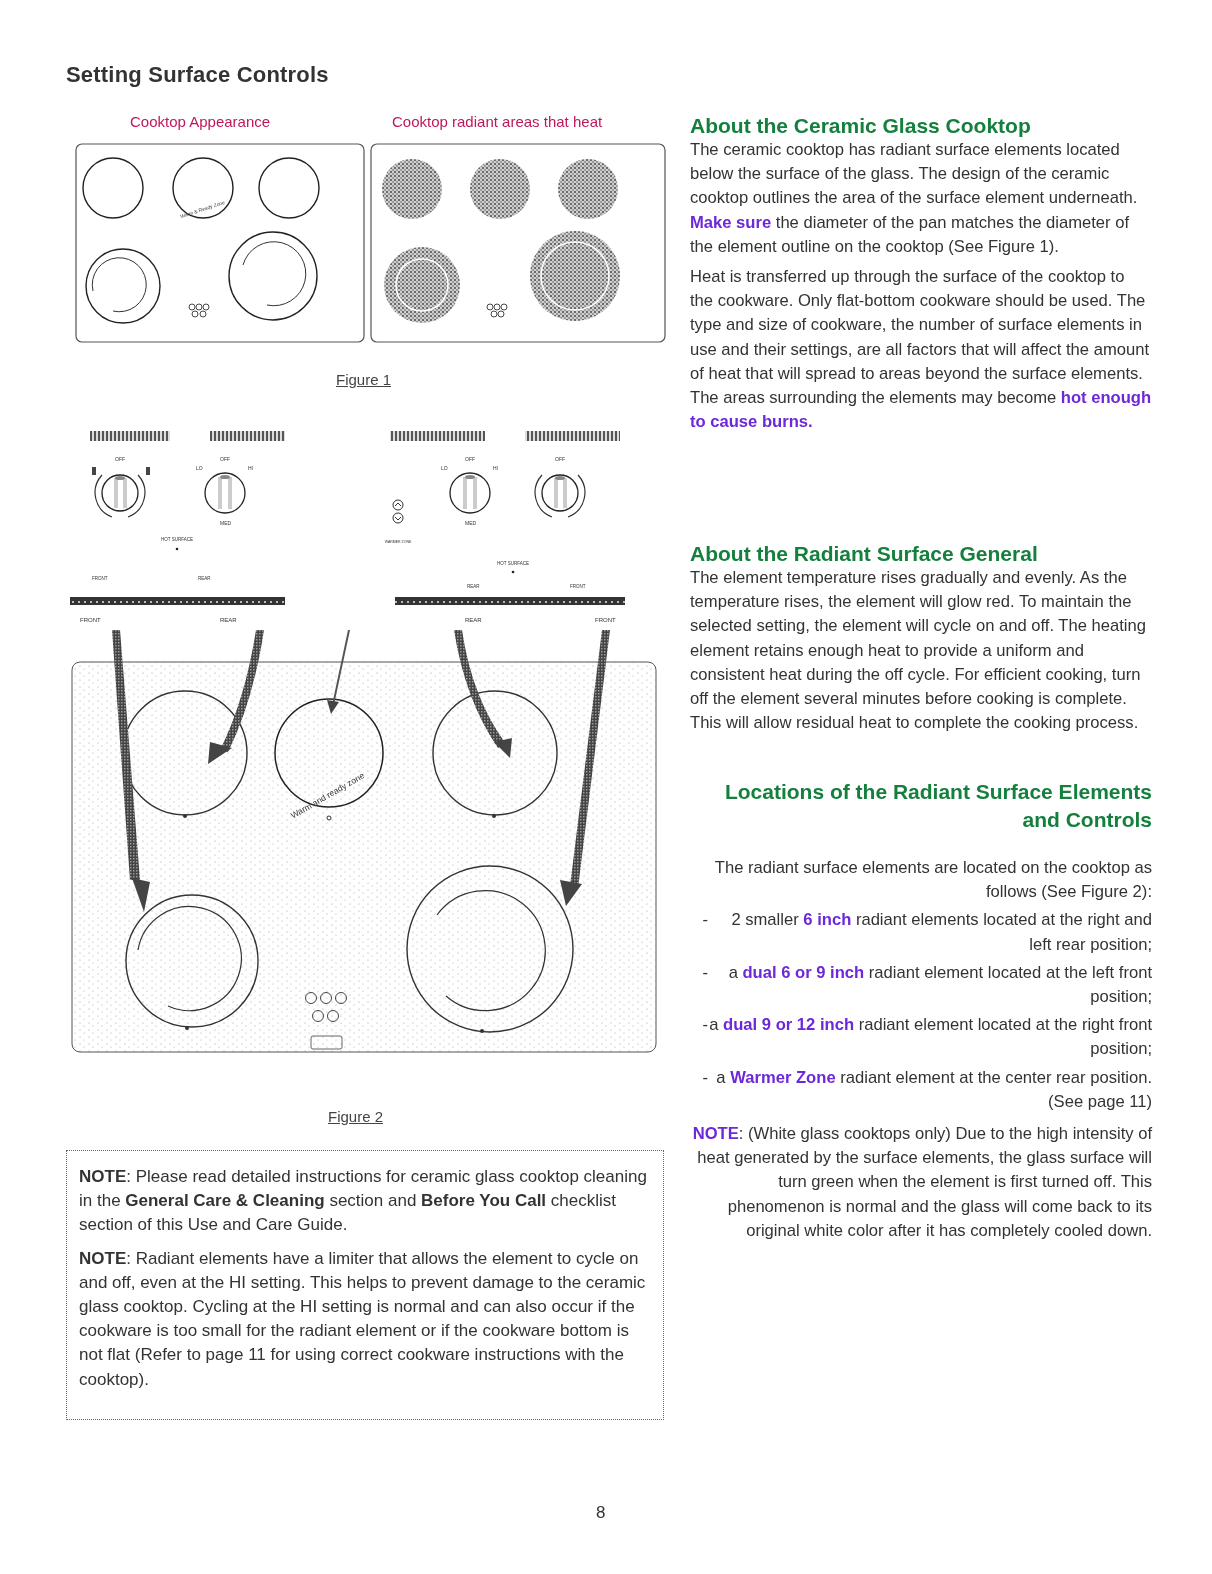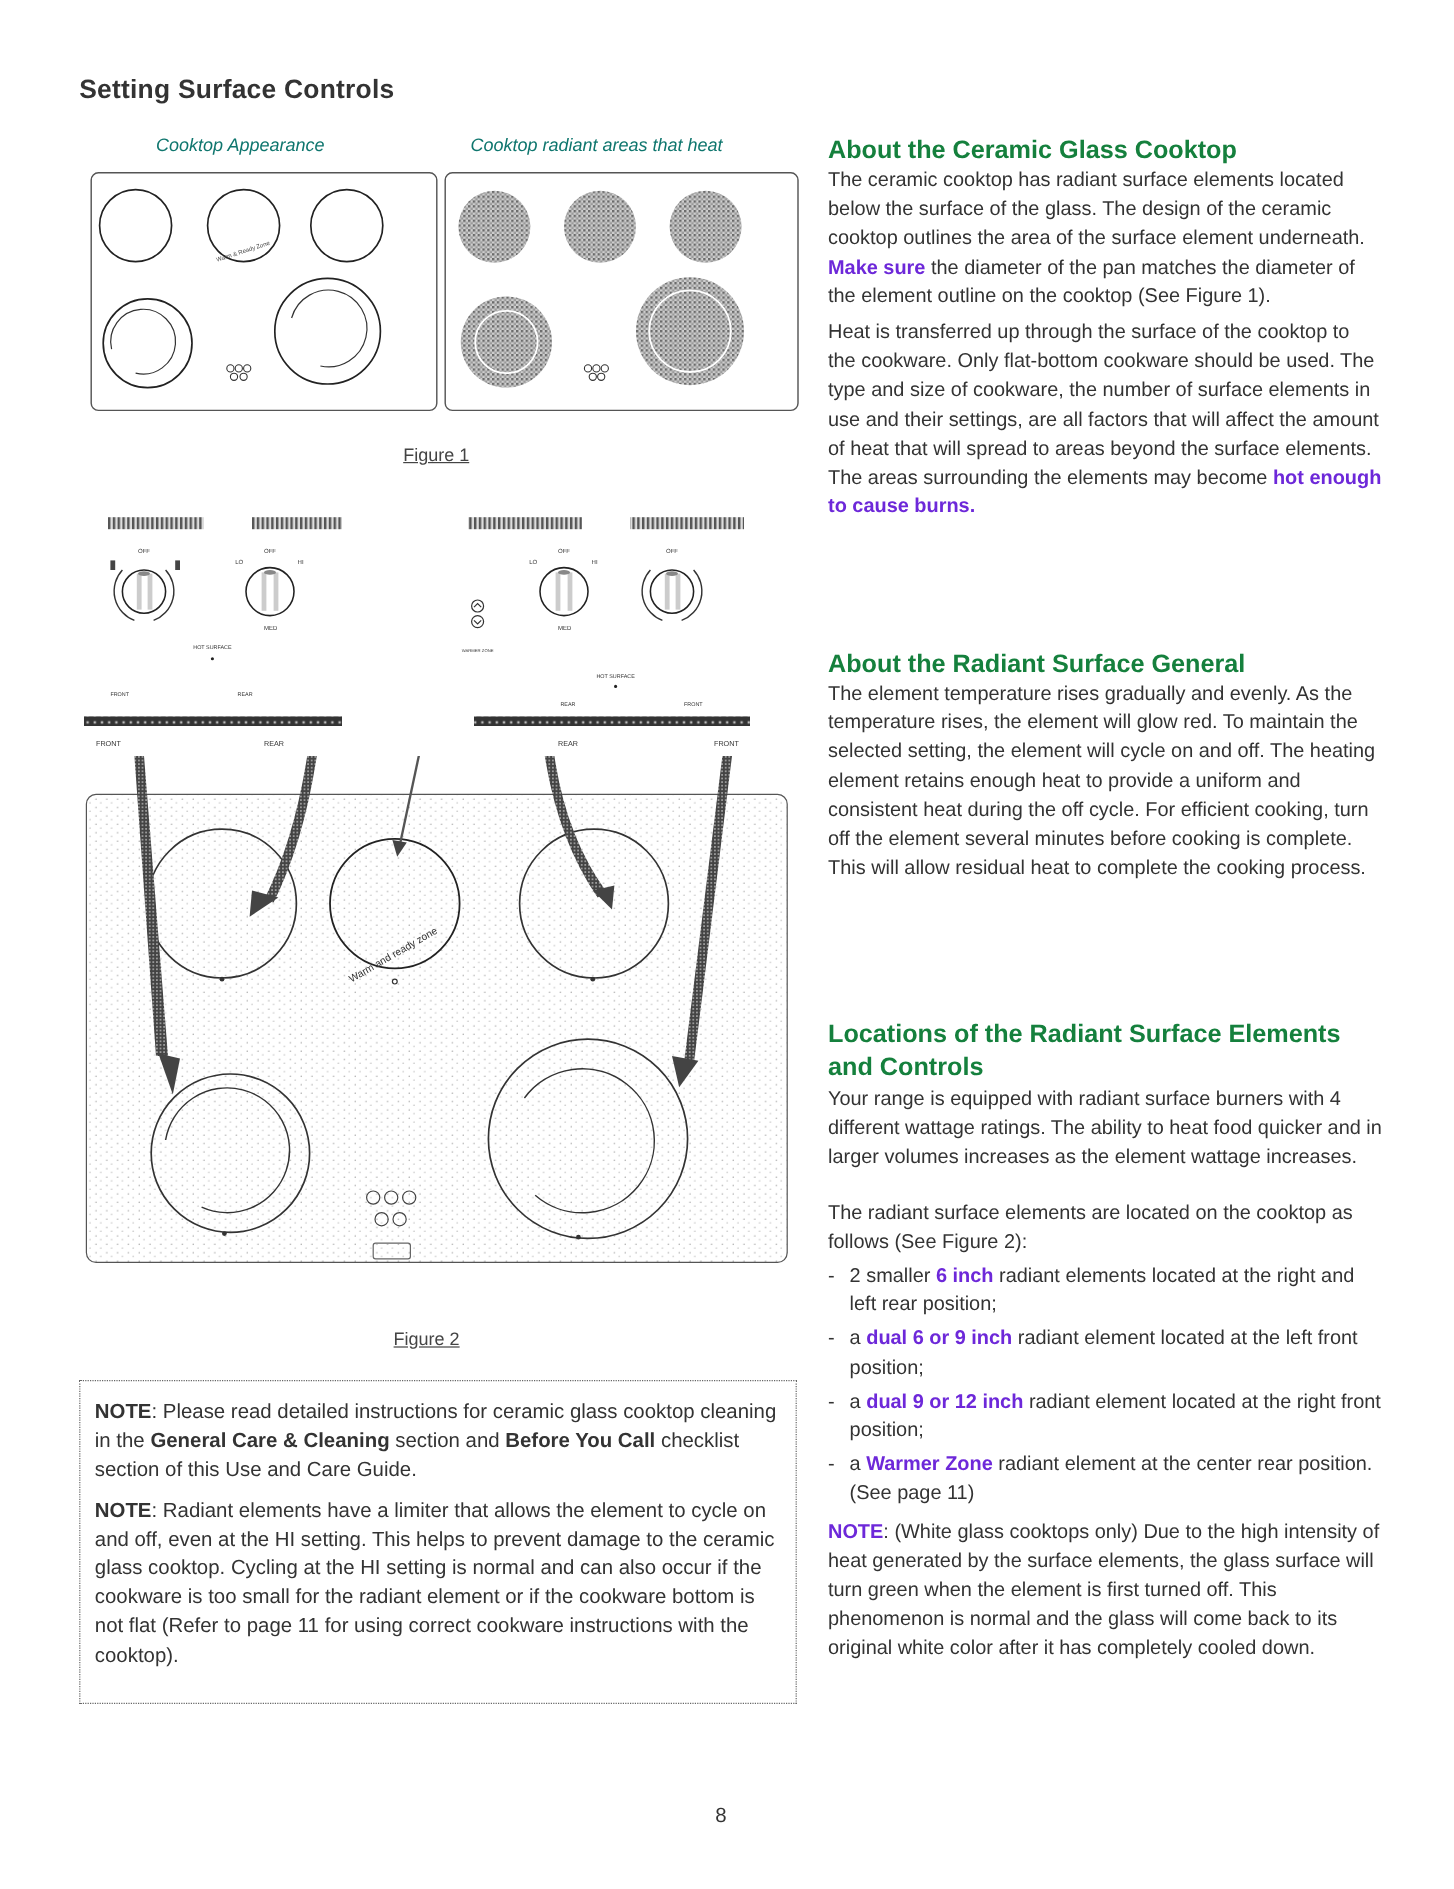--- a/index.html
+++ b/index.html
@@ -1,20 +1,20 @@
 <!DOCTYPE html>
 <html><head>
 <meta charset="utf-8">
 <style>
   html, body { margin: 0; padding: 0; background: #ffffff; }
   body { width: 1212px; height: 1574px; position: relative; overflow: hidden;
          font-family: "Liberation Sans", sans-serif; color: #2a2a2a; }
   .abs { position: absolute; }
   .title { left: 66px; top: 62px; font-size: 22px; font-weight: bold; color: #333; letter-spacing: 0.2px; }
-  .cap { font-size: 15px; color: #0f766e; font-style: italic; }
+  .cap { font-size: 15px; color: #be185d; }
   .fig-label { font-size: 15px; color: #444; text-decoration: underline; }
   .col { left: 690px; width: 462px; font-size: 16.6px; line-height: 24.2px; color: #333; }
   .col h2 { font-size: 21px; font-weight: bold; margin: 0; line-height: 25px; color: #15803d; }
   .col p { margin: 0; }
   .col b { color: #6d28d9; }
   .bullet { display: flex; margin-top: 4px; }
   .bullet .dash { width: 18px; flex: none; }
   .notebox { left: 66px; top: 1150px; width: 598px; height: 270px; border: 1px dotted #666;
              box-sizing: border-box; padding: 14px 12px 0 12px; font-size: 17px; line-height: 24.2px; color: #333; }
   .notebox p { margin: 0 0 9px 0; }
@@ -235,23 +235,22 @@
   <h2>About the Ceramic Glass Cooktop</h2>
   <p><span>The ceramic cooktop has radiant surface elements located below the surface of the glass. The design of the ceramic cooktop outlines the area of the surface element underneath. </span><b>Make sure</b><span> the diameter of the pan matches the diameter of the element outline on the cooktop (See Figure 1).</span></p>
   <p style="margin-top:6px;"><span>Heat is transferred up through the surface of the cooktop to the cookware. Only flat-bottom cookware should be used. The type and size of cookware, the number of surface elements in use and their settings, are all factors that will affect the amount of heat that will spread to areas beyond the surface elements. The areas surrounding the elements may become </span><b>hot enough to cause burns.</b></p>
 </div>
 
 <div class="abs col" style="top:541px;">
   <h2>About the Radiant Surface General</h2>
   <p>The element temperature rises gradually and evenly. As the temperature rises, the element will glow red. To maintain the selected setting, the element will cycle on and off. The heating element retains enough heat to provide a uniform and consistent heat during the off cycle. For efficient cooking, turn off the element several minutes before cooking is complete. This will allow residual heat to complete the cooking process.</p>
 </div>
 
-<div class="abs col" style="top:848px;">
+<div class="abs col" style="top:778px;text-align:right;">
   <h2 style="line-height:28px;">Locations of the Radiant Surface Elements and Controls</h2>
-  <p>Your range is equipped with radiant surface burners with 4 different wattage ratings. The ability to heat food quicker and in larger volumes increases as the element wattage increases.</p>
   <p style="margin-top:22px;">The radiant surface elements are located on the cooktop as follows (See Figure 2):</p>
   <div class="bullet">
       <span class="dash">-</span>
       <span><span>2 smaller </span><b>6 inch</b><span> radiant elements located at the right and left rear position;</span></span>
     </div>
   <div class="bullet">
       <span class="dash">-</span>
       <span><span>a </span><b>dual 6 or 9 inch</b><span> radiant element located at the left front position;</span></span>
     </div>
   <div class="bullet">

